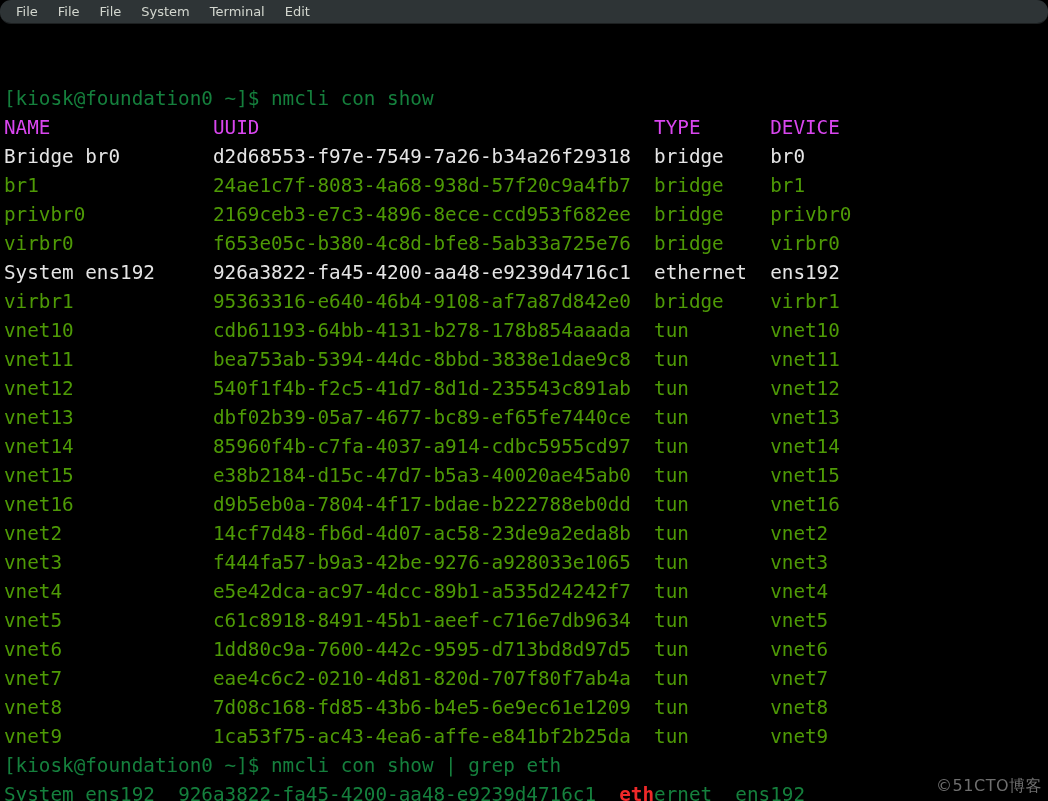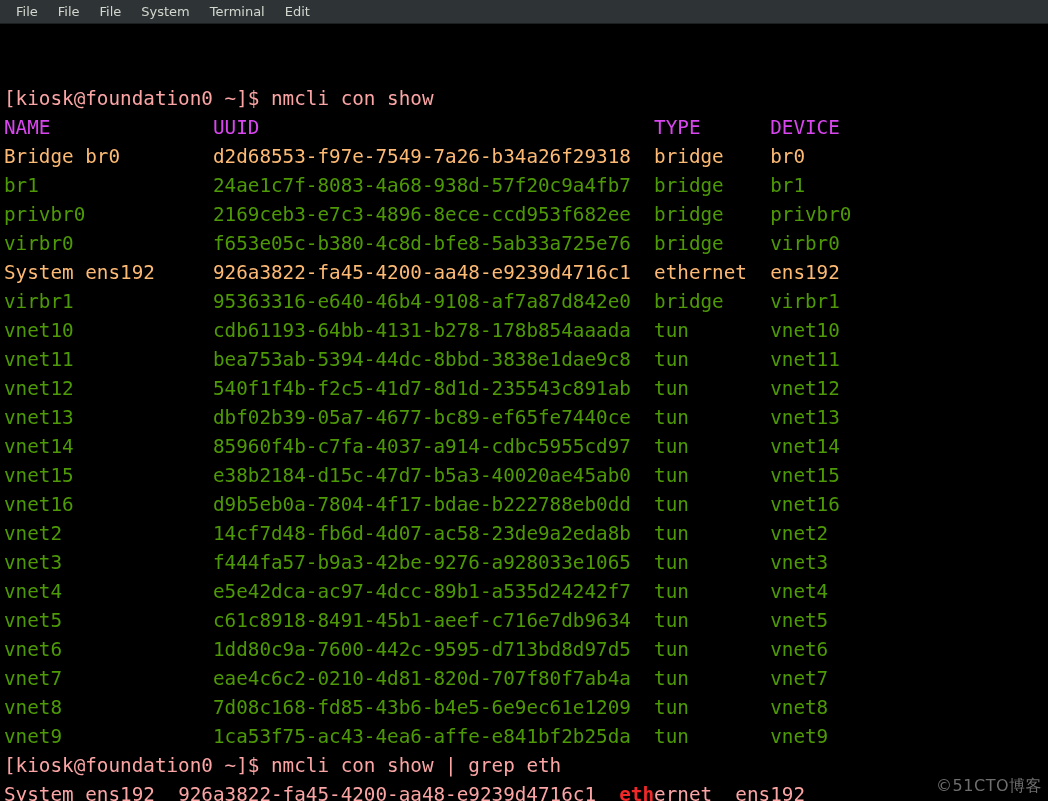--- a/index.html
+++ b/index.html
@@ -14,42 +14,43 @@
   .menubar {
     height: 23px;
     background: #2e3436;
     color: #d3d7cf;
     font-family: "DejaVu Sans", "Liberation Sans", Arial, sans-serif;
     font-size: 13px;
     display: flex;
     align-items: center;
     padding-left: 6px;
     border-bottom: 1px solid #1c1f20;
+    border-radius: 11px;
   }
   .menubar .mitem {
     padding: 2px 10px;
     cursor: default;
   }
   .terminal {
     position: relative;
     width: 1048px;
     height: 778px;
     background: #000;
     box-sizing: border-box;
     padding: 2px 4px 0 4px;
     font-size: 19.3px;
     line-height: 29px;
     white-space: pre;
     color: #d3d7cf;
     letter-spacing: 0px;
   }
   .row { display: block; white-space: pre; }
-  .white  { color: #fca5a5; }
+  .white  { color: #15803d; }
   .header { color: #d946ef; }
-  .active-bright { color: #fdba74; }
+  .active-bright { color: #e5e5e5; }
   .active-dim    { color: #4e9a06; }
   .grepmatch { color: #ef2929; font-weight: bold; }
   .watermark {
     position: absolute;
     right: 6px;
     bottom: 2px;
     color: #6f6f6f;
     font-family: "DejaVu Sans", Arial, sans-serif;
     font-size: 16px;
     letter-spacing: 0.5px;

